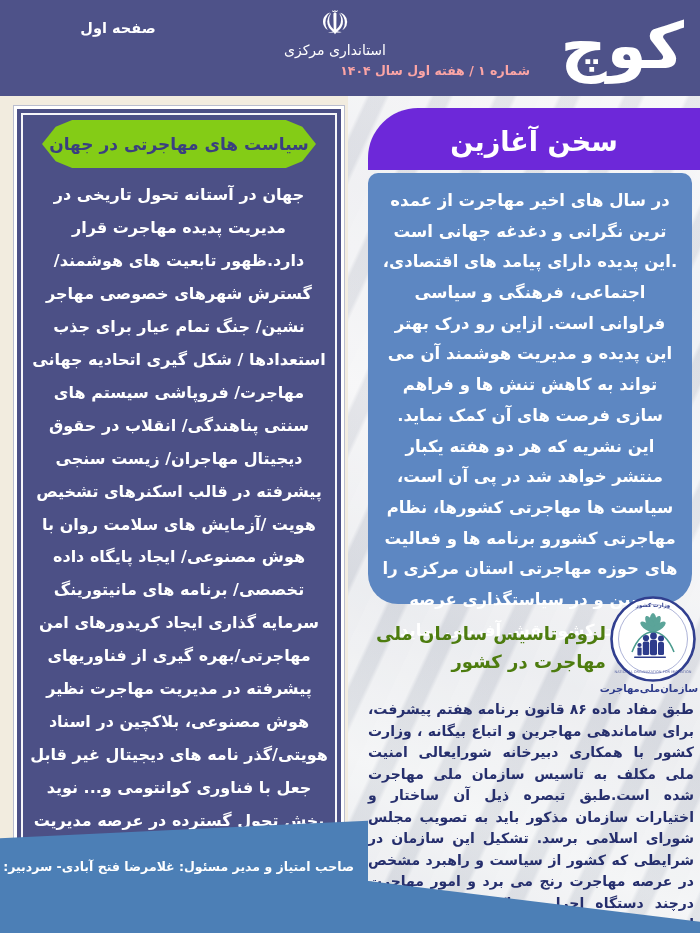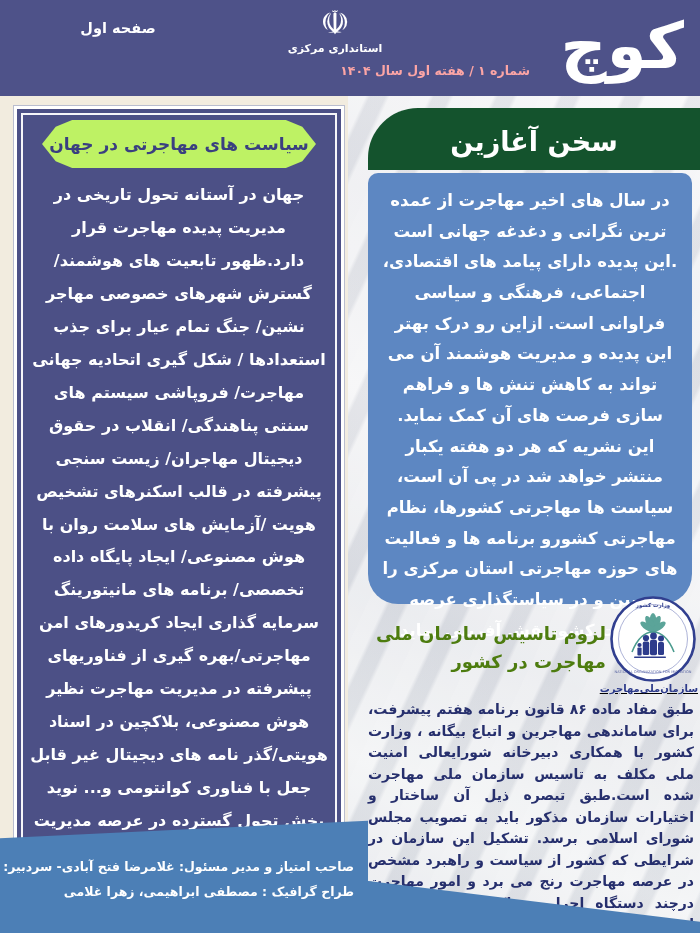--- a/index.html
+++ b/index.html
@@ -19,64 +19,64 @@
     position:absolute;left:0;top:0;width:700px;height:96px;background:#4e5289;color:#fff;
   }
   .page-badge{
     position:absolute;left:62px;top:20px;width:112px;text-align:center;
     font-size:14.5px;font-weight:bold;color:#fff;
   }
   .emblem-block{
     position:absolute;left:238px;top:5px;width:194px;text-align:center;color:#fff;
   }
   .emblem-glyph{font-size:33px;line-height:36px;display:block;}
-  .org-line1{font-size:11px;font-weight:bold;margin-top:1px;}
+  .org-line1{font-size:14px;font-weight:normal;margin-top:1px;}
   .org-line2{font-size:12.5px;font-weight:bold;margin-top:4px;white-space:nowrap;}
   .masthead-title{
     position:absolute;right:16px;top:0px;height:124px;line-height:92px;
     font-size:64px;font-weight:bold;color:#fff;letter-spacing:2px;
   }
   .issue-line{
     position:absolute;left:378px;top:63px;width:152px;text-align:center;
     font-size:12.5px;font-weight:bold;color:#fca5a5;white-space:nowrap;
   }
   
   .world-panel{
     position:absolute;left:14px;top:106px;width:330px;height:748px;
     background:#4c5086;border:3px solid #ffffff;box-shadow:0 0 0 1px #b9bdcf;
     box-sizing:border-box;
   }
   .panel-frame{position:absolute;inset:4px;border:2px solid rgba(255,255,255,.95);pointer-events:none;}
   .cartouche{
     position:absolute;left:50%;transform:translateX(-50%);top:11px;width:274px;height:48px;
-    background:#bef264;display:flex;align-items:center;justify-content:center;
+    background:#84cc16;display:flex;align-items:center;justify-content:center;
     clip-path:polygon(0 50%,5% 14%,11% 0,89% 0,95% 14%,100% 50%,95% 86%,89% 100%,11% 100%,5% 86%);
   }
   .cartouche-text{color:#3a3f80;font-size:17px;font-weight:bold;}
   .world-body{
     position:absolute;top:70px;left:12px;right:12px;
     color:#ffffff;font-weight:bold;font-size:16px;line-height:2.06;text-align:center;
   }
   
   .opening-bar{
-    position:absolute;left:368px;top:108px;width:332px;height:62px;background:#14532d;
+    position:absolute;left:368px;top:108px;width:332px;height:62px;background:#6d28d9;
     border-radius:50px 0 0 0;display:flex;align-items:center;justify-content:center;
   }
   .opening-bar-text{color:#fff;font-size:27px;font-weight:bold;padding-top:4px;}
   .opening-box{
     position:absolute;left:368px;top:173px;width:324px;height:431px;background:#5d87c2;
     border-radius:10px 10px 30px 30px;box-sizing:border-box;padding:13px 13px;
     color:#fff;font-weight:bold;font-size:16.5px;line-height:1.86;text-align:center;
   }
   
   .org-title{
     position:absolute;left:368px;top:620px;width:238px;
     color:#4d7c0f;font-size:18px;font-weight:bold;text-align:right;line-height:1.55;
   }
-  .org-logo{position:absolute;left:608px;top:596px;width:90px;text-align:center;text-decoration:underline;}
+  .org-logo{position:absolute;left:608px;top:596px;width:90px;text-align:center;}
   .org-logo svg{display:block;margin:0 auto;}
   .org-logo-caption{font-size:10px;font-weight:bold;color:#2c3a8a;margin-top:1px;white-space:nowrap;}
   .org-body{
     position:absolute;left:368px;top:699px;width:326px;
     color:#262f6d;font-size:14px;font-weight:bold;line-height:1.54;
     text-align:justify;
   }
   
   .ribbon-right{
     position:absolute;left:340px;top:870px;width:360px;height:63px;background:#4c7fb6;
@@ -152,16 +152,15 @@
       <text x="43" y="77" text-anchor="middle" font-size="3.6" fill="#313f8f" opacity="0.8">NATIONAL ORGANIZATION FOR MIGRATION</text>
     </svg>
     <div class="org-logo-caption">سازمان‌ملی‌مهاجرت</div>
   </div>
 
   <div class="org-body">طبق مفاد ماده ۸۶ قانون برنامه هفتم پیشرفت، برای ساماندهی مهاجرین و اتباع بیگانه ، وزارت کشور با همکاری دبیرخانه شورایعالی امنیت ملی مکلف به تاسیس سازمان ملی مهاجرت شده است.طبق تبصره ذیل آن ساختار و اختیارات سازمان مذکور باید به تصویب مجلس شورای اسلامی برسد. تشکیل این سازمان در شرایطی که کشور از سیاست و راهبرد مشخص در عرصه مهاجرت رنج می برد و امور مهاجرت درچند دستگاه اجرایی پراکنده است،ضرورتی اجتناب ناپذیراست.</div>
 
   <div class="ribbon-right"></div>
   <div class="ribbon-left">
     <div class="credit-line">صاحب امتیاز و مدیر مسئول: غلامرضا فتح آبادی- سردبیر: علیرضا فراهانی</div>
-    <div class="credit-line">طراح گرافیک : مصطفی ابراهیمی، زهرا غلامی</div>
   </div>
 
 </div>
 
 </body></html>

